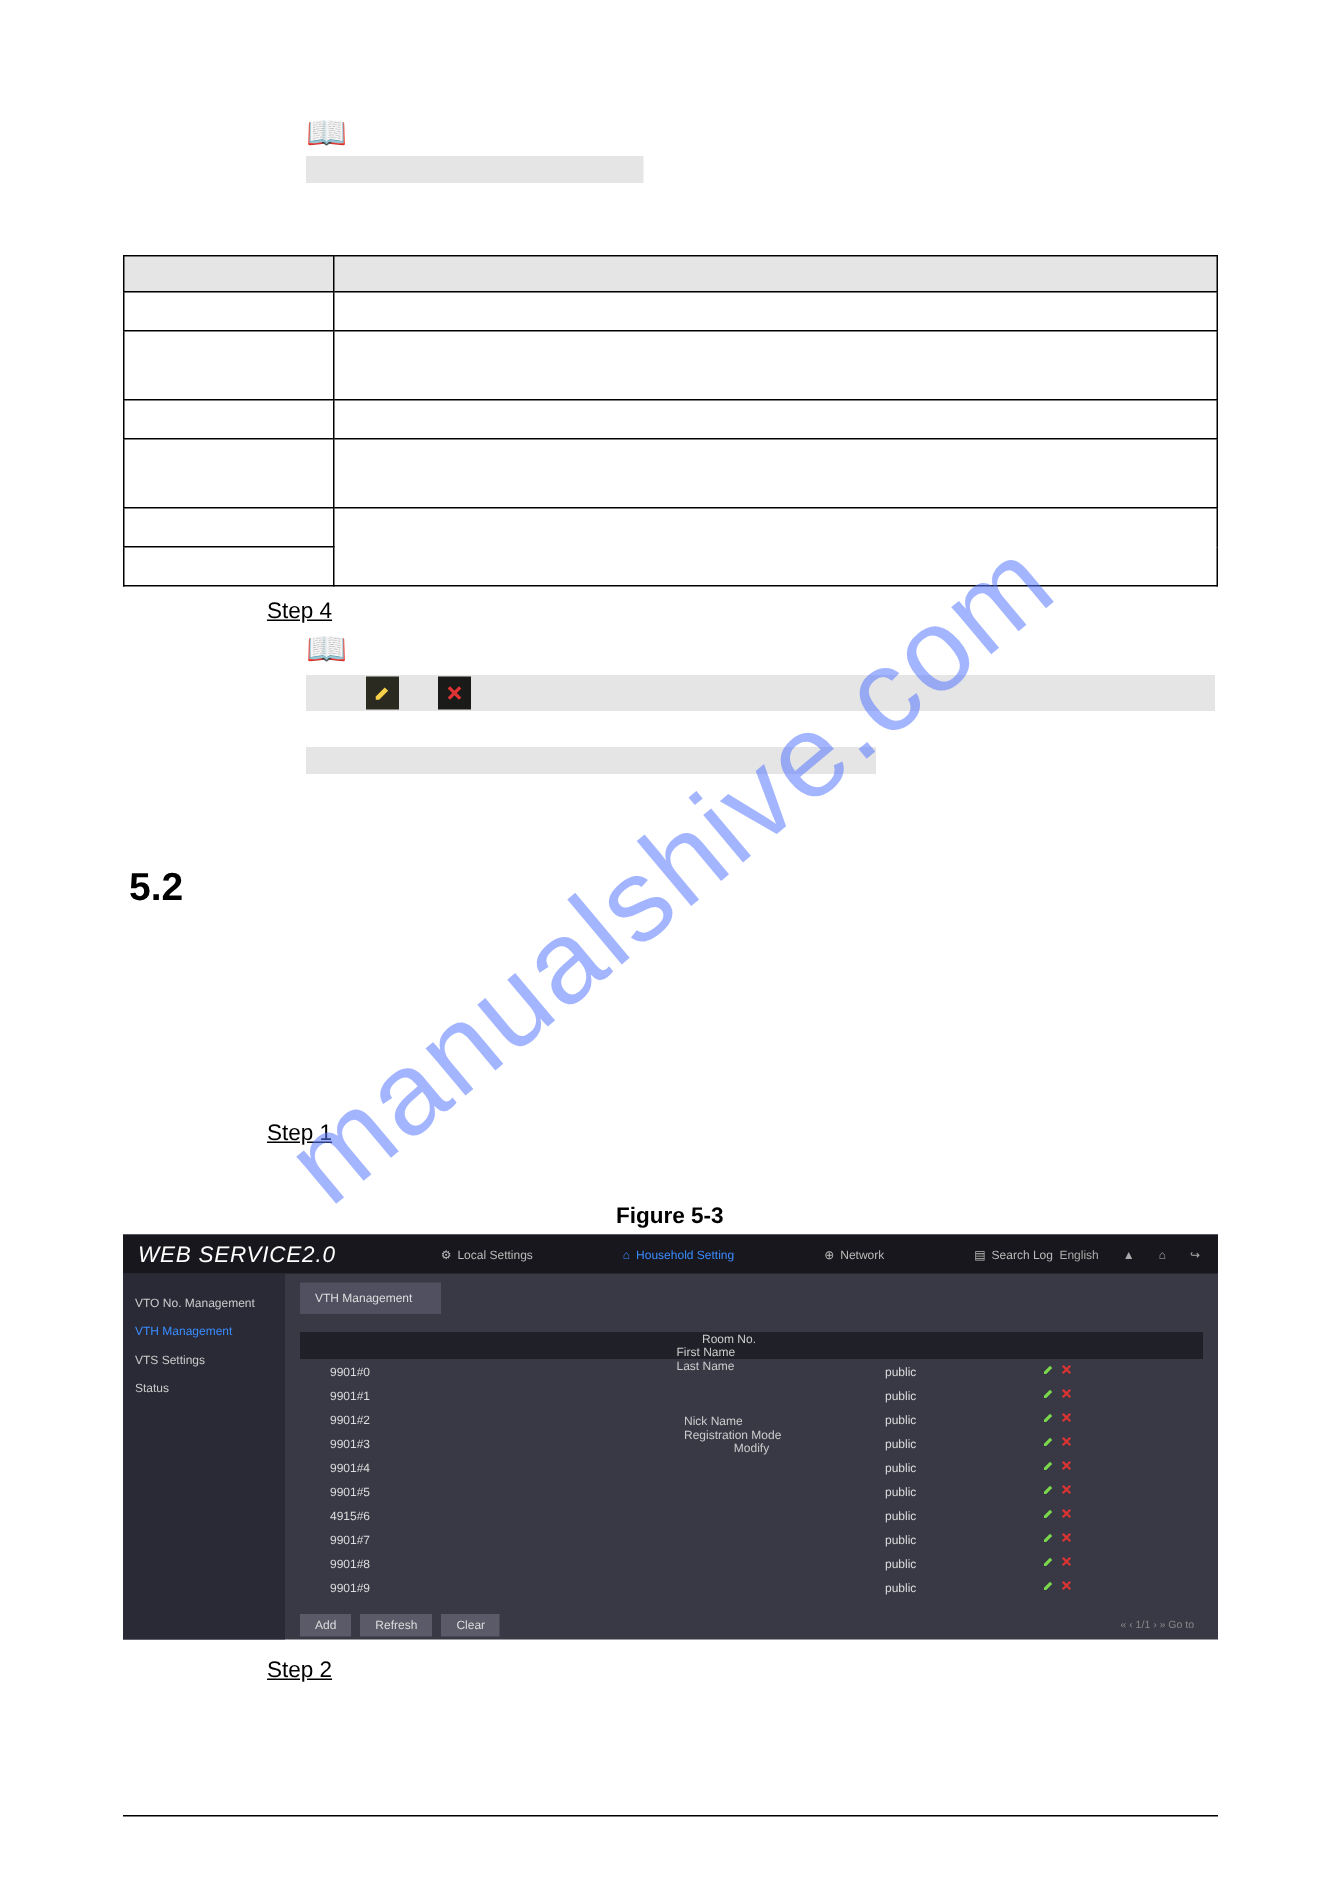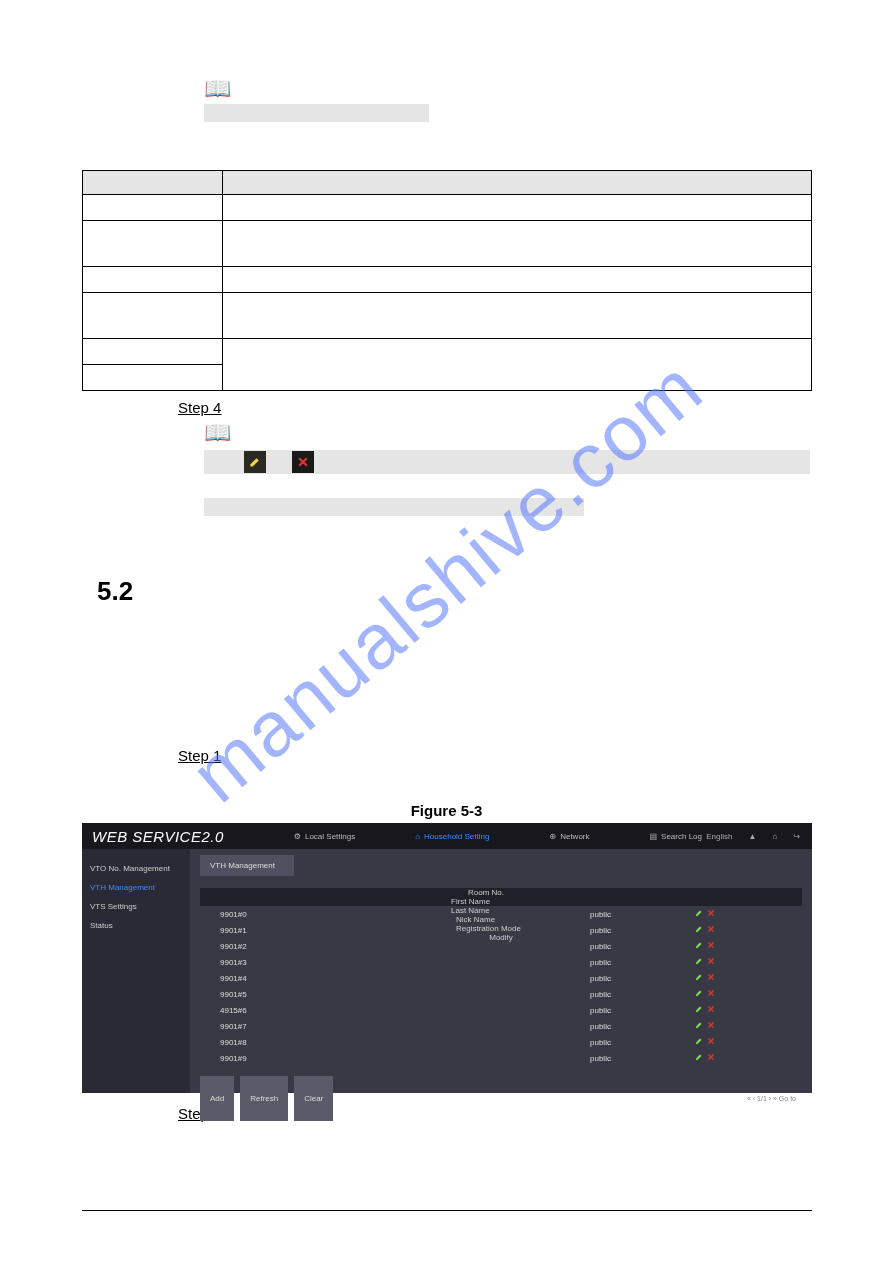--- a/index.html
+++ b/index.html
@@ -101,21 +101,21 @@
     background: #e5e5e5;
     height: 18px;
     margin-left: 122px;
     width: 380px;
     margin-top: 24px;
   }
   .section-num {
     font-size: 26px;
     font-weight: bold;
     margin-top: 60px;
-    margin-left: 15px;
+    margin-left: 4px;
   }
   .step1-line { margin-left: 96px; margin-top: 140px; }
   .figure-caption {
     text-align: center;
     font-size: 15px;
     font-weight: bold;
     margin-top: 38px;
   }
   .screenshot {
     width: 730px;
@@ -199,42 +199,42 @@
     background: #202028;
     height: 18px;
     display: flex;
     align-items: center;
     padding: 0 6px;
     flex-direction: column;
   }
   .ss-col-room { width: 80px; margin-left: 14px; }
   .ss-col-first { width: 100px; }
   .ss-col-last { width: 100px; }
-  .ss-col-nick { width: 90px; }
+  .ss-col-nick { width: 90px; margin-top: 28px; }
   .ss-col-reg { width: 90px; }
   .ss-col-mod { width: 50px; text-align: center; }
   .ss-row {
     display: flex;
     align-items: center;
     height: 16px;
     padding: 0 6px;
     color: #ddd;
   }
   .ss-row .ss-col-mod { display: flex; gap: 4px; justify-content: center; }
   .pencil-mini svg, .x-mini svg { width: 8px; height: 8px; }
   .ss-footer {
     display: flex;
     align-items: center;
     margin-top: 10px;
   }
   .ss-btn {
     background: #5a5a68;
     color: #ddd;
     font-size: 8px;
-    padding: 18px 10px;
+    padding: 3px 10px;
     margin-right: 6px;
     min-width: 34px;
     text-align: center;
   }
   .ss-pager {
     margin-left: auto;
     color: #888;
     font-size: 7px;
     margin-right: 6px;
   }

